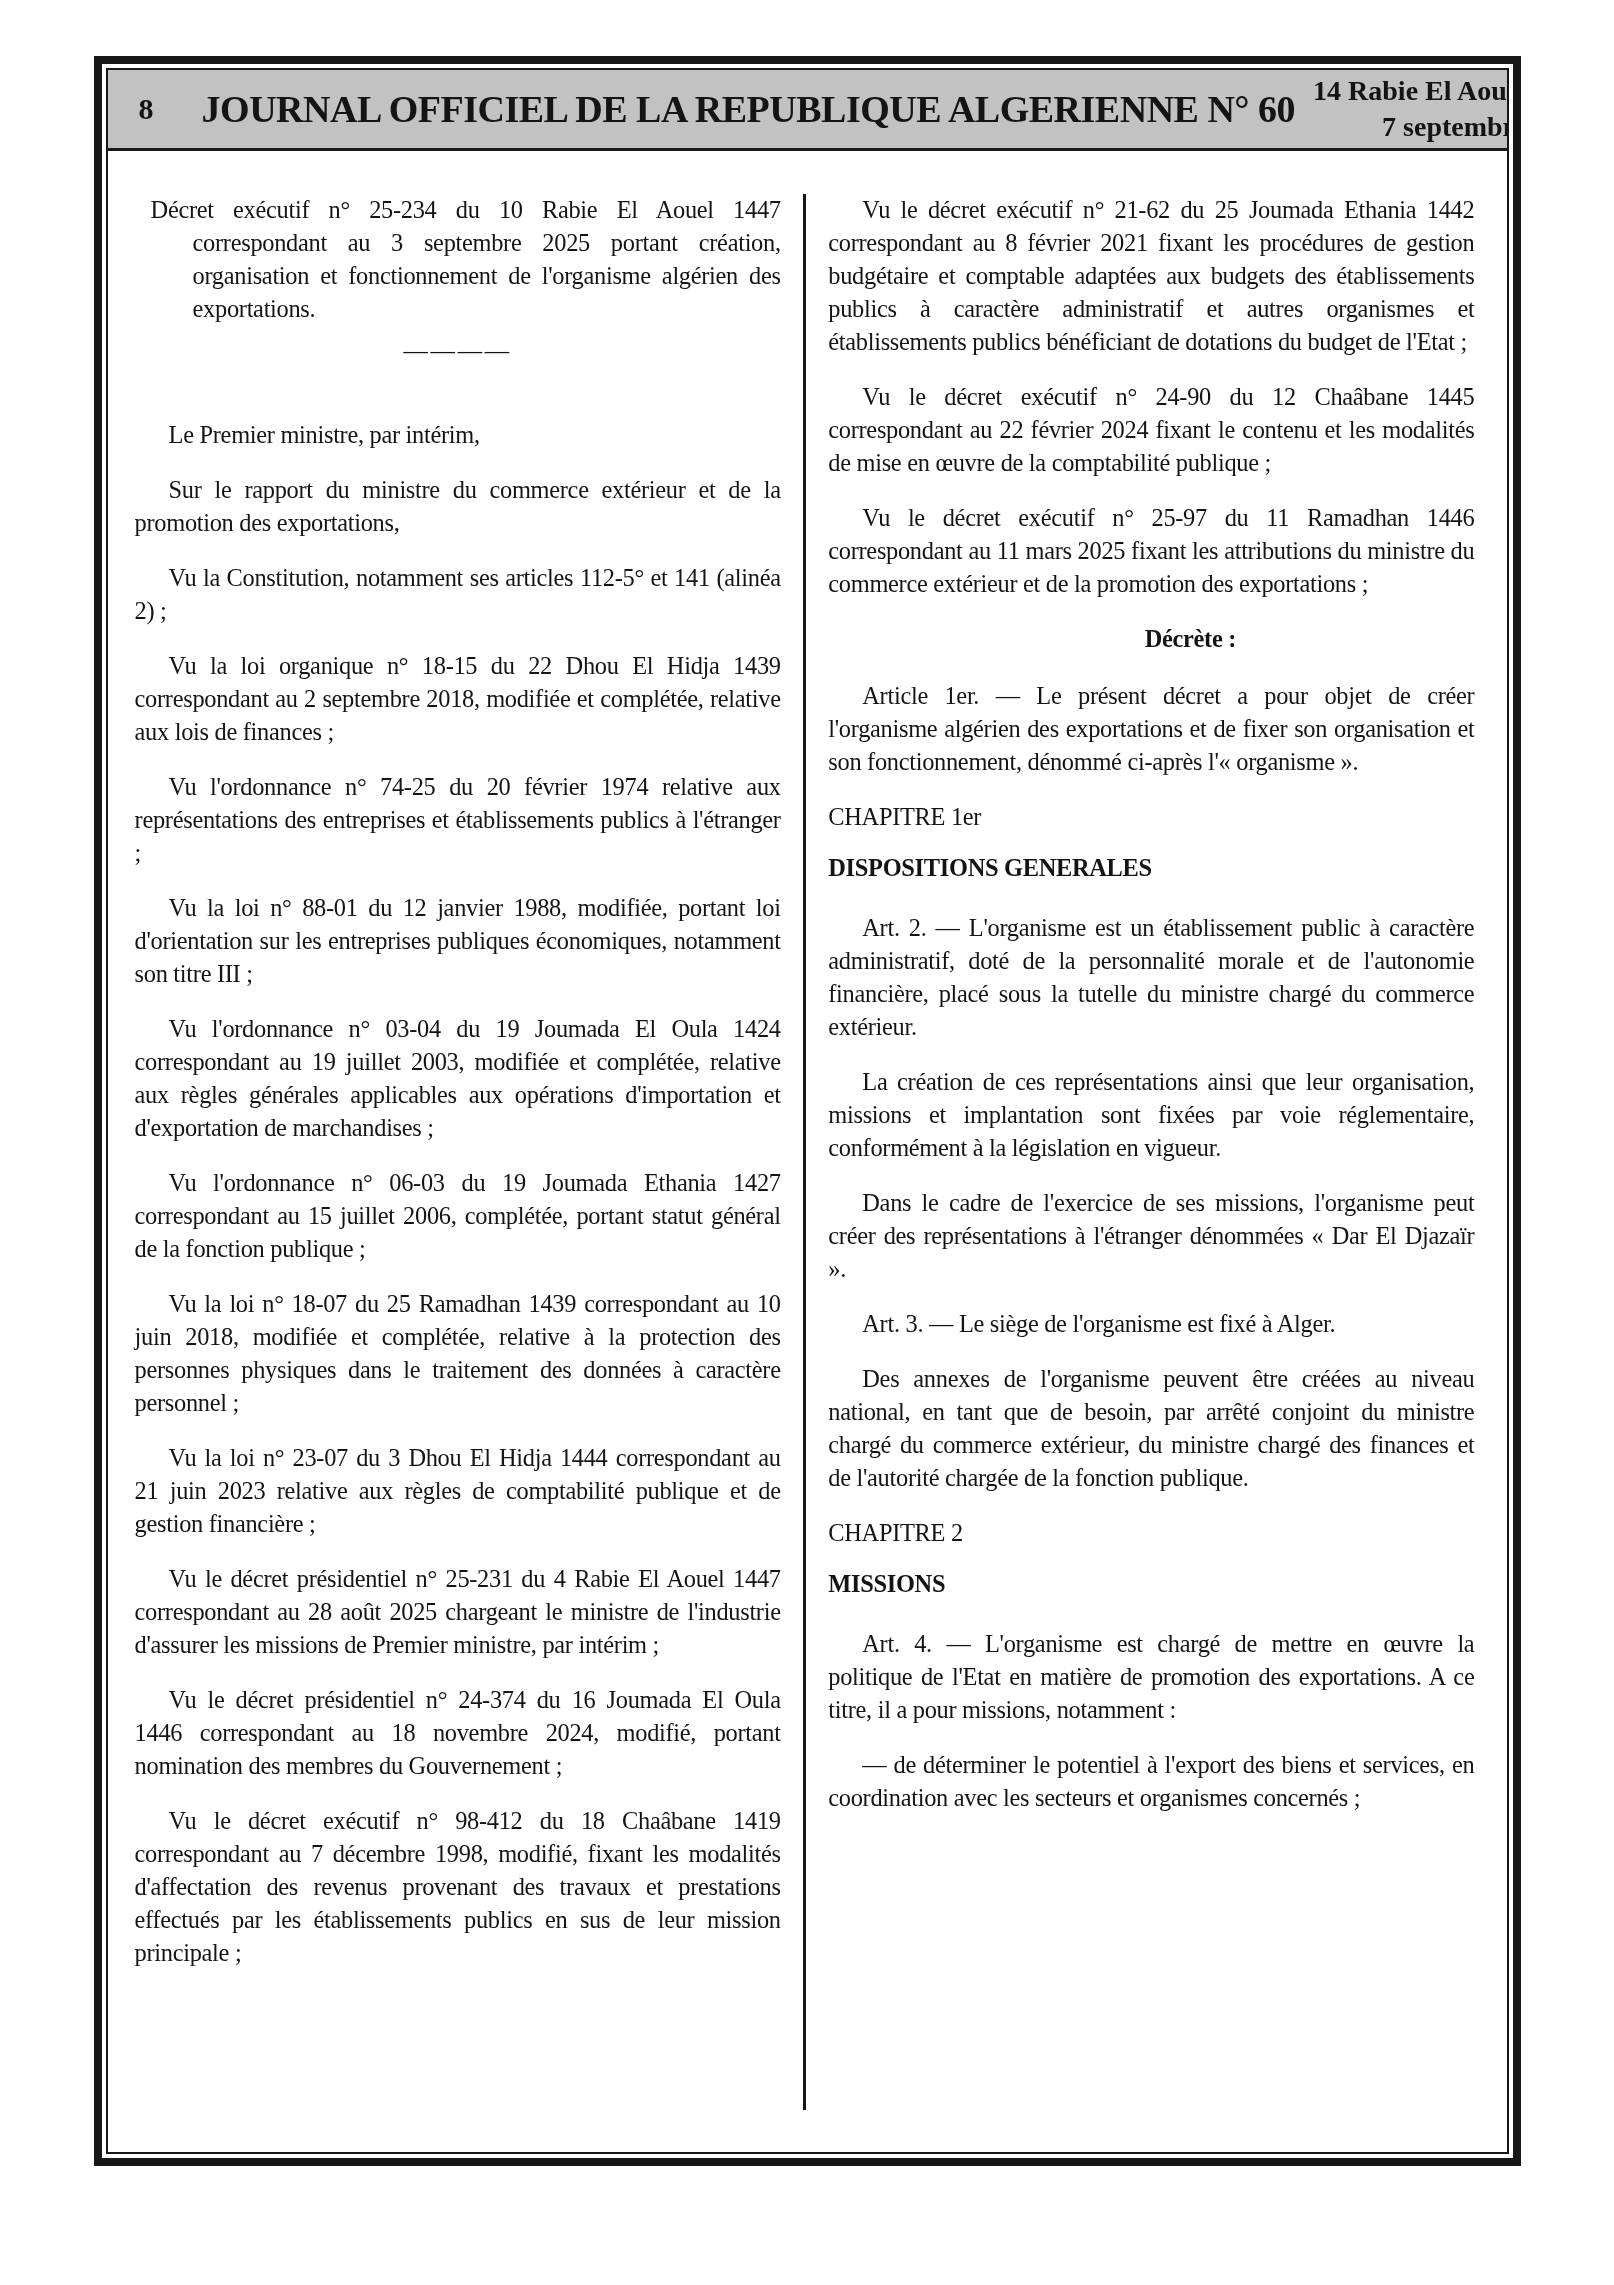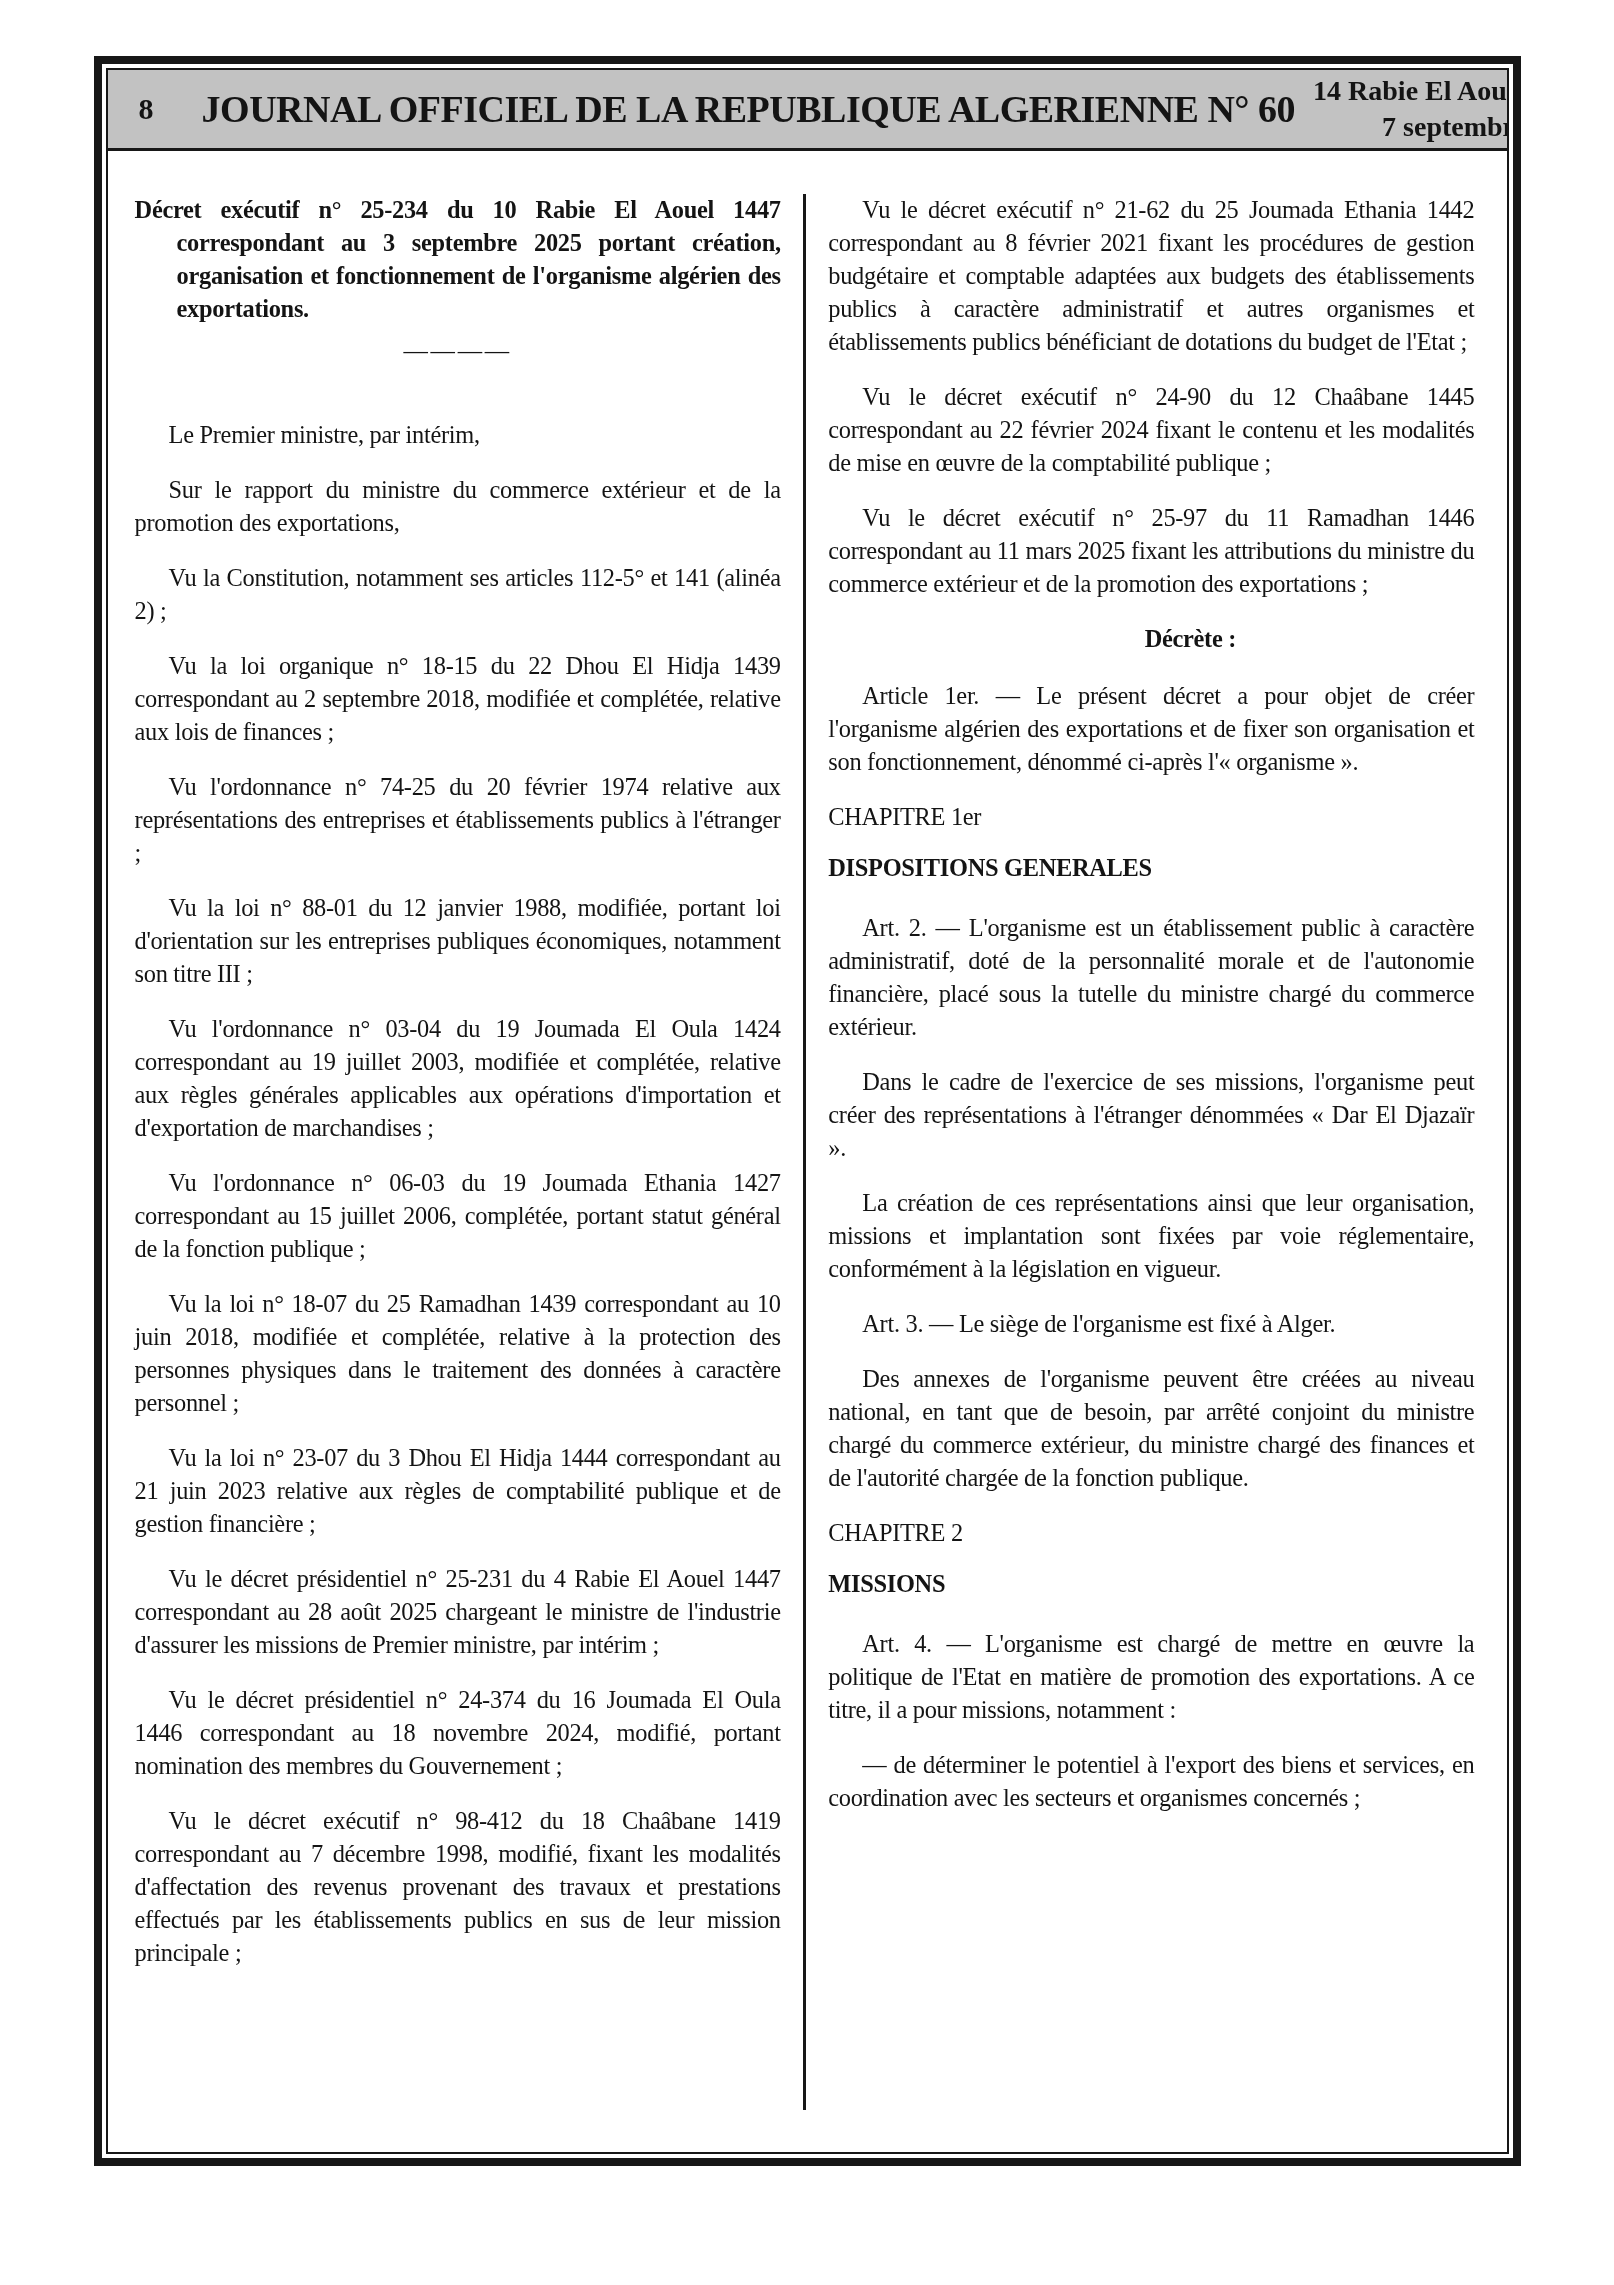--- a/index.html
+++ b/index.html
@@ -90,24 +90,25 @@
     background: #171717;
     margin-top: 1.8px;
     margin-bottom: 42px;
   }
   p {
     margin: 0 0 22px 0;
     text-align: justify;
     text-indent: 34px;
   }
   .decree-heading {
-    font-weight: bold;
+    font-weight: normal;
     text-indent: -42px;
     padding-left: 42px;
     margin-bottom: 9px;
+    margin-left: 16px;
   }
   .dash-separator {
     text-align: center;
     text-indent: 0;
     letter-spacing: 2.7px;
     margin: 0 0 51px 0;
   }
   .decrete-label {
     font-weight: bold;
     text-align: center;
@@ -166,22 +167,22 @@
 
         <div class="col col-right">
           <p>Vu le décret exécutif n° 21-62 du 25 Joumada Ethania 1442 correspondant au 8 février 2021 fixant les procédures de gestion budgétaire et comptable adaptées aux budgets des établissements publics à caractère administratif et autres organismes et établissements publics bénéficiant de dotations du budget de l'Etat ;</p>
           <p>Vu le décret exécutif n° 24-90 du 12 Chaâbane 1445 correspondant au 22 février 2024 fixant le contenu et les modalités de mise en œuvre de la comptabilité publique ;</p>
           <p>Vu le décret exécutif n° 25-97 du 11 Ramadhan 1446 correspondant au 11 mars 2025 fixant les attributions du ministre du commerce extérieur et de la promotion des exportations ;</p>
           <p class="decrete-label">Décrète :</p>
           <p>Article 1er. — Le présent décret a pour objet de créer l'organisme algérien des exportations et de fixer son organisation et son fonctionnement, dénommé ci-après l'« organisme ».</p>
           <p class="chapter-label">CHAPITRE 1er</p>
           <p class="chapter-title">DISPOSITIONS GENERALES</p>
           <p>Art. 2. — L'organisme est un établissement public à caractère administratif, doté de la personnalité morale et de l'autonomie financière, placé sous la tutelle du ministre chargé du commerce extérieur.</p>
+          <p>La création de ces représentations ainsi que leur organisation, missions et implantation sont fixées par voie réglementaire, conformément à la législation en vigueur.</p>
           <p>Dans le cadre de l'exercice de ses missions, l'organisme peut créer des représentations à l'étranger dénommées « Dar El Djazaïr ».</p>
-          <p>La création de ces représentations ainsi que leur organisation, missions et implantation sont fixées par voie réglementaire, conformément à la législation en vigueur.</p>
           <p>Art. 3. — Le siège de l'organisme est fixé à Alger.</p>
           <p>Des annexes de l'organisme peuvent être créées au niveau national, en tant que de besoin, par arrêté conjoint du ministre chargé du commerce extérieur, du ministre chargé des finances et de l'autorité chargée de la fonction publique.</p>
           <p class="chapter-label">CHAPITRE 2</p>
           <p class="chapter-title">MISSIONS</p>
           <p>Art. 4. — L'organisme est chargé de mettre en œuvre la politique de l'Etat en matière de promotion des exportations. A ce titre, il a pour missions, notamment :</p>
           <p>— de déterminer le potentiel à l'export des biens et services, en coordination avec les secteurs et organismes concernés ;</p>
         </div>
 
       </div>
     </div>

